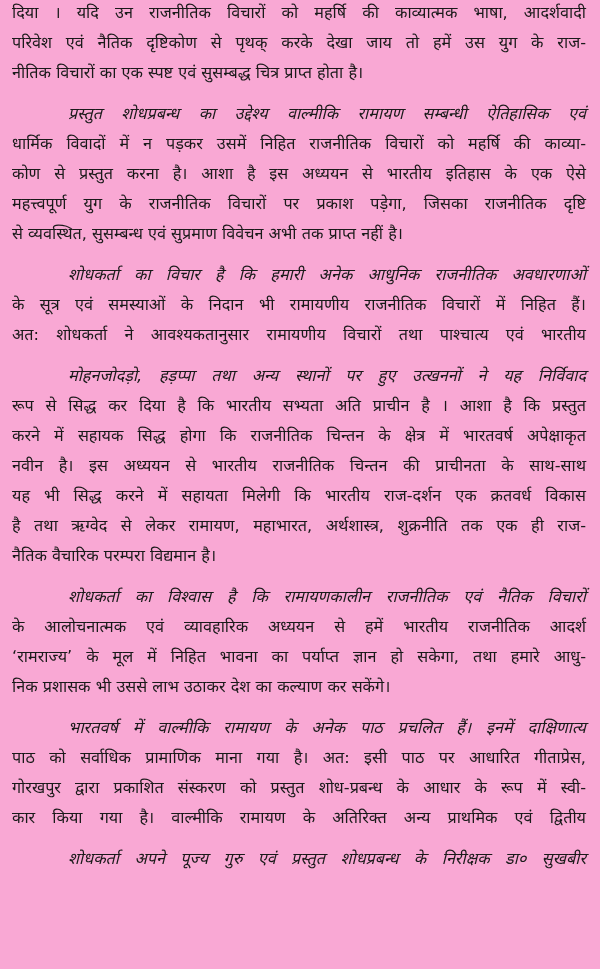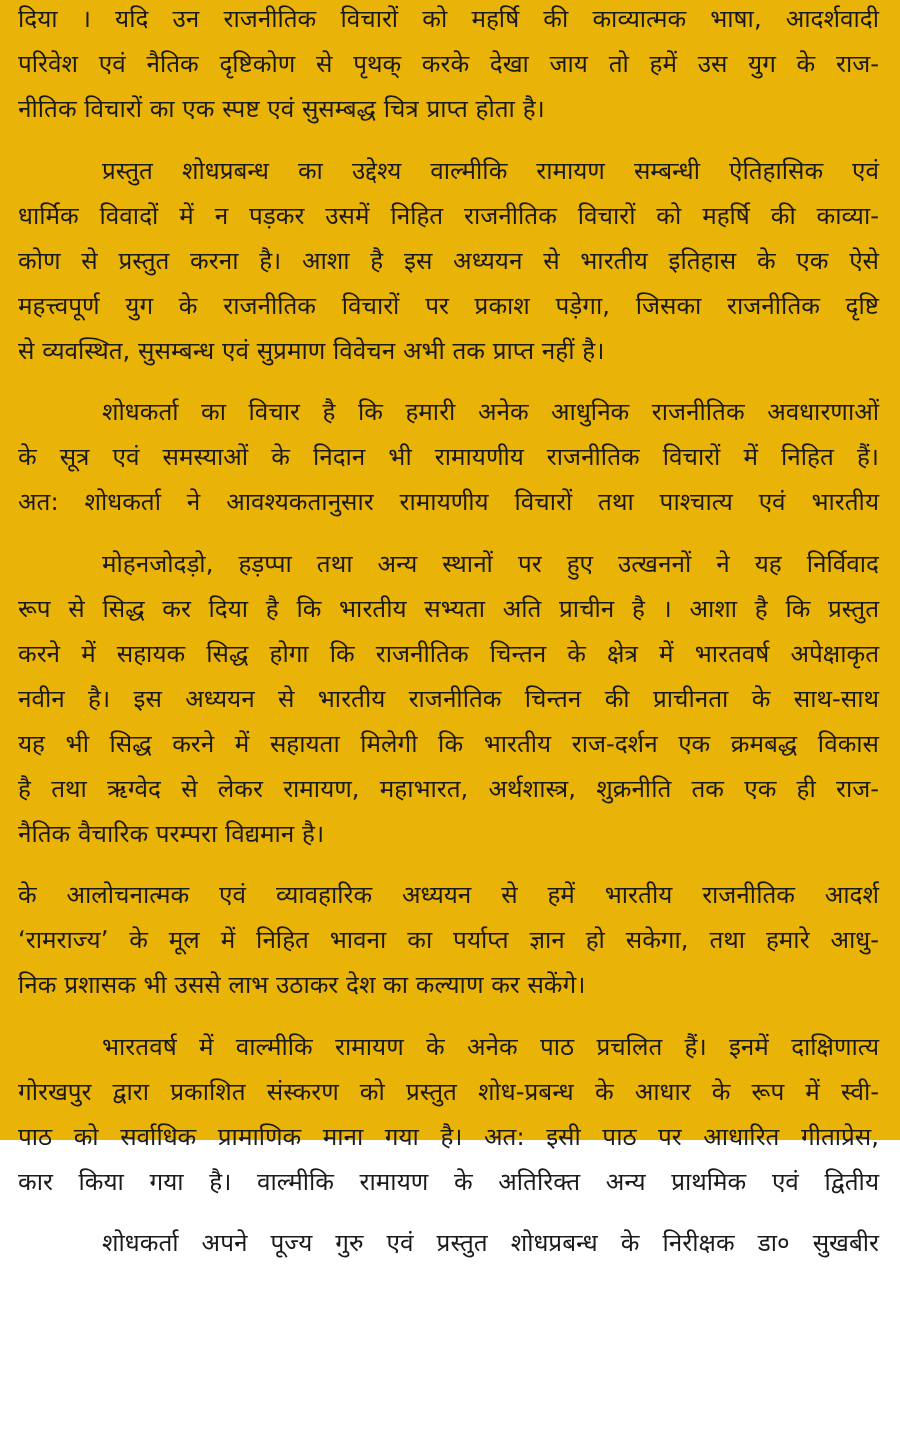--- a/index.html
+++ b/index.html
@@ -11,22 +11,22 @@
       width: 600px;
       height: 969px;
       overflow: hidden;
       position: relative;
     }
     .page {
       position: absolute;
       left: 0;
       top: 0;
       width: 600px;
-      height: 760px;
-      background: #eab308;
+      height: 969px;
+      background: #f9a8d4;
       padding: 0 14px 0 12px;
       box-sizing: border-box;
     }
     .para {
       margin: 0 0 11px 0;
       color: #1a1a1a;
       font-family: "DejaVu Sans", sans-serif;
       font-size: 16.2px;
       line-height: 30px;
     }
@@ -35,20 +35,21 @@
       white-space: nowrap;
       text-align: justify;
       text-align-last: justify;
       height: 30px;
     }
     .line.last {
       text-align-last: left;
     }
     .line.indent {
       padding-left: 56px;
+      font-style: italic;
     }
     .para.first { margin-top: -2px; }
   </style>
 </head>
 <body>
 
 <div class="page">
 
   <p class="para first" style="padding-top:0;">
     <span class="line">दिया । यदि उन राजनीतिक विचारों को महर्षि की काव्यात्मक भाषा, आदर्शवादी</span>
@@ -68,35 +69,36 @@
     <span class="line indent">शोधकर्ता का विचार है कि हमारी अनेक आधुनिक राजनीतिक अवधारणाओं</span>
     <span class="line">के सूत्र एवं समस्याओं के निदान भी रामायणीय राजनीतिक विचारों में निहित हैं।</span>
     <span class="line">अत: शोधकर्ता ने आवश्यकतानुसार रामायणीय विचारों तथा पाश्चात्य एवं भारतीय</span>
   </p>
 
   <p class="para">
     <span class="line indent">मोहनजोदड़ो, हड़प्पा तथा अन्य स्थानों पर हुए उत्खननों ने यह निर्विवाद</span>
     <span class="line">रूप से सिद्ध कर दिया है कि भारतीय सभ्यता अति प्राचीन है । आशा है कि प्रस्तुत</span>
     <span class="line">करने में सहायक सिद्ध होगा कि राजनीतिक चिन्तन के क्षेत्र में भारतवर्ष अपेक्षाकृत</span>
     <span class="line">नवीन है। इस अध्ययन से भारतीय राजनीतिक चिन्तन की प्राचीनता के साथ-साथ</span>
-    <span class="line">यह भी सिद्ध करने में सहायता मिलेगी कि भारतीय राज-दर्शन एक क्रमबद्ध विकास</span>
+    <span class="line">यह भी सिद्ध करने में सहायता मिलेगी कि भारतीय राज-दर्शन एक क्रतवर्ध विकास</span>
     <span class="line">है तथा ऋग्वेद से लेकर रामायण, महाभारत, अर्थशास्त्र, शुक्रनीति तक एक ही राज-</span>
     <span class="line last">नैतिक वैचारिक परम्परा विद्यमान है।</span>
   </p>
 
   <p class="para">
+    <span class="line indent">शोधकर्ता का विश्वास है कि रामायणकालीन राजनीतिक एवं नैतिक विचारों</span>
     <span class="line">के आलोचनात्मक एवं व्यावहारिक अध्ययन से हमें भारतीय राजनीतिक आदर्श</span>
     <span class="line">‘रामराज्य’ के मूल में निहित भावना का पर्याप्त ज्ञान हो सकेगा, तथा हमारे आधु-</span>
     <span class="line last">निक प्रशासक भी उससे लाभ उठाकर देश का कल्याण कर सकेंगे।</span>
   </p>
 
   <p class="para">
     <span class="line indent">भारतवर्ष में वाल्मीकि रामायण के अनेक पाठ प्रचलित हैं। इनमें दाक्षिणात्य</span>
+    <span class="line">पाठ को सर्वाधिक प्रामाणिक माना गया है। अत: इसी पाठ पर आधारित गीताप्रेस,</span>
     <span class="line">गोरखपुर द्वारा प्रकाशित संस्करण को प्रस्तुत शोध-प्रबन्ध के आधार के रूप में स्वी-</span>
-    <span class="line">पाठ को सर्वाधिक प्रामाणिक माना गया है। अत: इसी पाठ पर आधारित गीताप्रेस,</span>
     <span class="line">कार किया गया है। वाल्मीकि रामायण के अतिरिक्त अन्य प्राथमिक एवं द्वितीय</span>
   </p>
 
   <p class="para">
     <span class="line indent">शोधकर्ता अपने पूज्य गुरु एवं प्रस्तुत शोधप्रबन्ध के निरीक्षक डा० सुखबीर</span>
 
   </p>
 
 </div>
 

